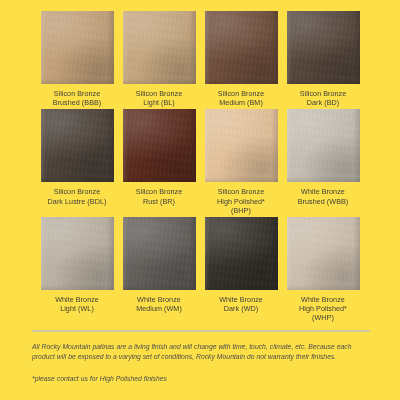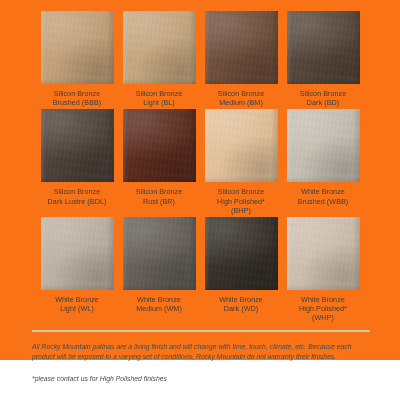--- a/index.html
+++ b/index.html
@@ -9,22 +9,22 @@
     width: 400px;
     height: 400px;
     background: #ffffff;
     font-family: "Liberation Sans", sans-serif;
     overflow: hidden;
   }
 
   #page {
     position: relative;
     width: 400px;
-    height: 360px;
-    background: #f97316;
+    height: 400px;
+    background: #fde047;
   }
 
   
   .swatch-grid {
     position: absolute;
     left: 0;
     top: 0;
     width: 400px;
     padding: 11px 0 0 0;
     display: flex;

